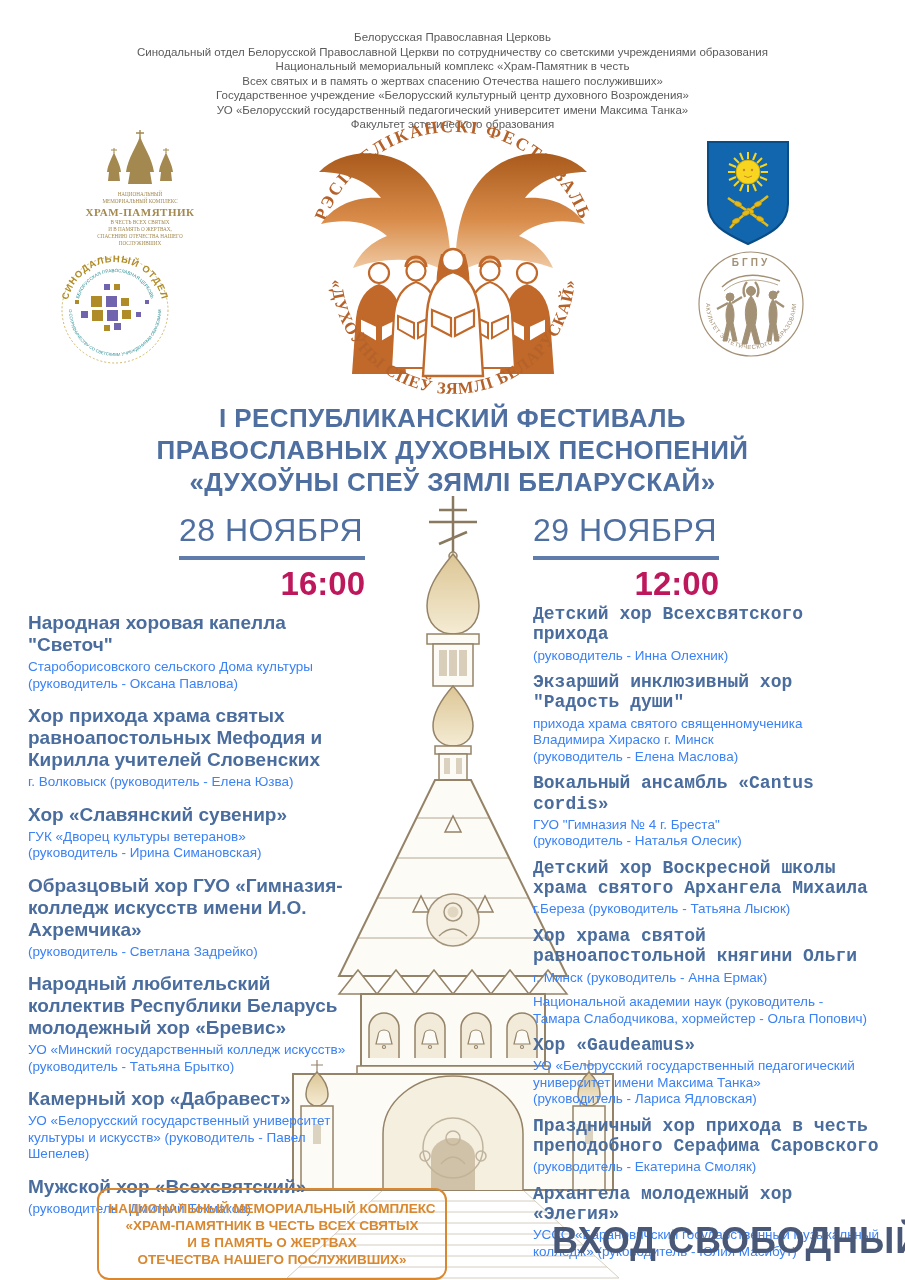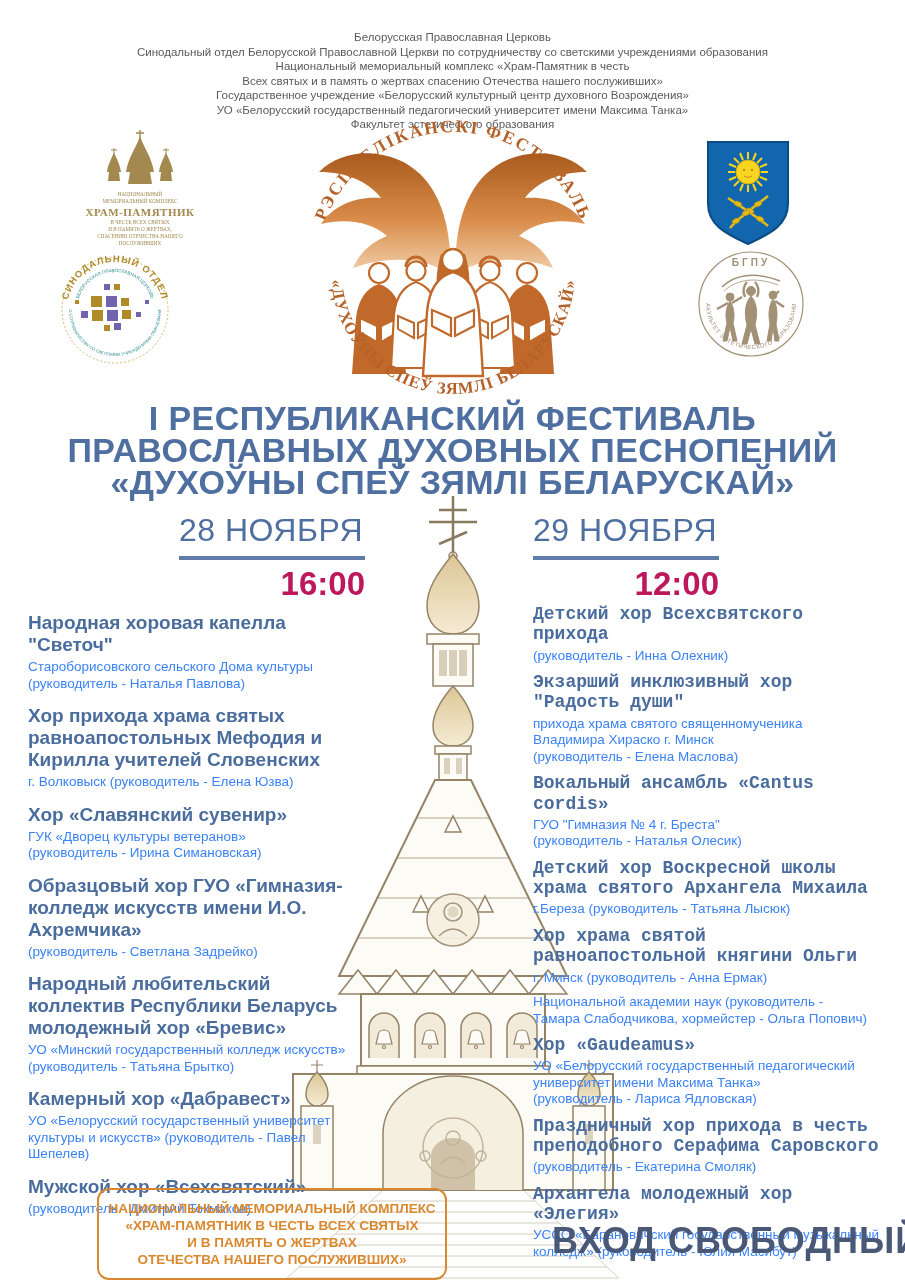--- a/index.html
+++ b/index.html
@@ -6,21 +6,21 @@
   .poster{position:relative;width:905px;height:1280px;background:#ffffff;overflow:hidden;
           font-family:"Liberation Sans","DejaVu Sans",sans-serif;}
   
   .org-header{position:absolute;top:30px;left:0;width:905px;text-align:center;
               color:#5a5a5a;font-size:11.5px;line-height:14.5px;z-index:3;}
   
   .logo{position:absolute;z-index:3;}
   svg{overflow:visible;}
   
   .main-title{position:absolute;top:402px;left:0;width:905px;text-align:center;
-              color:#4e6fa0;font-weight:bold;font-size:34px;line-height:32px;letter-spacing:.4px;z-index:3;}
+              color:#4e6fa0;font-weight:bold;font-size:26px;line-height:32px;letter-spacing:.4px;z-index:3;}
   
   .day{position:absolute;width:186px;z-index:3;}
   .day-left{left:179px;top:512px;}
   .day-right{left:533px;top:512px;}
   .day-date{font-size:32px;color:#4e6fa0;letter-spacing:.5px;padding-bottom:7px;
             border-bottom:4px solid #5f7cab;white-space:nowrap;}
   .day-time{font-size:33px;font-weight:bold;color:#be185d;text-align:right;margin-top:5px;}
   
   .col{position:absolute;z-index:3;}
   .col-left{left:28px;top:612px;width:336px;}
@@ -353,21 +353,21 @@
   </div>
   <div class="day day-right">
     <div class="day-date">29 НОЯБРЯ</div>
     <div class="day-time">12:00</div>
   </div>
 
   <div class="col col-left">
     <div class="entry">
       <div class="entry-name">Народная хоровая капелла "Светоч"</div>
       <div class="entry-detail">Староборисовского сельского Дома культуры
-(руководитель - Наталья Павлова)</div>
+(руководитель - Оксана Павлова)</div>
     </div>
     <div class="entry">
       <div class="entry-name">Хор прихода храма святых равноапостольных Мефодия и Кирилла учителей Словенских</div>
       <div class="entry-detail">г. Волковыск (руководитель - Елена Юзва)</div>
     </div>
     <div class="entry">
       <div class="entry-name">Хор «Славянский сувенир»</div>
       <div class="entry-detail">ГУК «Дворец культуры ветеранов»
 (руководитель - Ирина Симановская)</div>
     </div>

